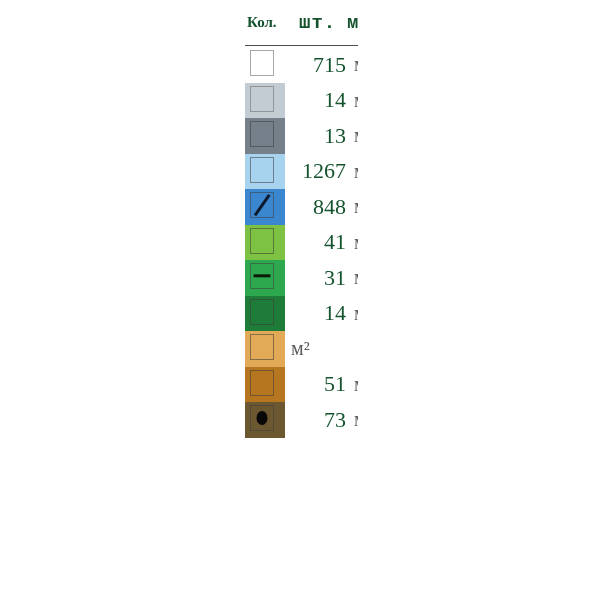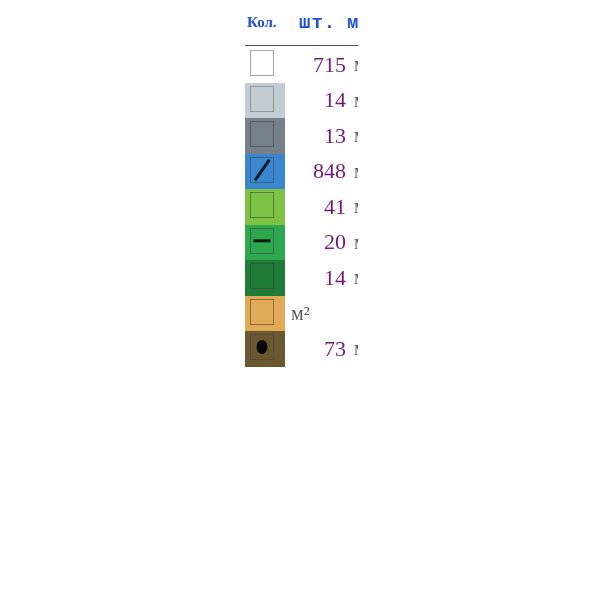--- a/index.html
+++ b/index.html
@@ -37,21 +37,21 @@
     position: relative;
     height: 45px;
     display: flex;
     align-items: center;
     white-space: nowrap;
   }
   .hdr-col {
     font-family: "Liberation Serif", "DejaVu Serif", serif;
     font-weight: 700;
     font-size: 15px;
-    color: #1d4ed8;
+    color: #14532d;
     letter-spacing: 0px;
   }
   .hdr-col.mono {
     font-family: "Liberation Mono", "DejaVu Sans Mono", monospace;
     font-weight: 700;
     font-size: 19px;
     letter-spacing: 1px;
   }
   #hdr-kol  { margin-left: 2px;  width: 52px; }
   #hdr-sht  { margin-left: 0px;  width: 48px; }
@@ -146,21 +146,21 @@
   }
 
   
   .count-cell {
     width: 63px;
     flex: 0 0 auto;
     text-align: right;
     padding-right: 2px;
     font-family: "Liberation Serif", "DejaVu Serif", serif;
     font-size: 22px;
-    color: #701a75;
+    color: #14532d;
     box-sizing: border-box;
   }
 
   
   .extra-cell {
     flex: 0 0 auto;
     padding-left: 6px;
     font-family: "Liberation Serif", "DejaVu Serif", serif;
     font-size: 20px;
     color: #5a5a5a;
@@ -199,20 +199,28 @@
         <div class="legend-row">
           <div class="swatch-cell">
             <div class="swatch-fill" style="background: rgb(118, 128, 138);"></div>
             <div class="swatch-mark-box"></div>
           </div>
           <div class="count-cell">13</div>
           <div class="extra-cell">м²</div>
         </div>
         <div class="legend-row">
           <div class="swatch-cell">
+            <div class="swatch-fill" style="background: rgb(168, 211, 238);"></div>
+            <div class="swatch-mark-box"></div>
+          </div>
+          <div class="count-cell">1267</div>
+          <div class="extra-cell">м²</div>
+        </div>
+        <div class="legend-row">
+          <div class="swatch-cell">
             <div class="swatch-fill" style="background: rgb(59, 135, 207);"></div>
             <div class="swatch-mark-box"></div>
             <div class="sym">
               <div class="sym-slash"></div>
             </div>
           </div>
           <div class="count-cell">848</div>
           <div class="extra-cell">м²</div>
         </div>
         <div class="legend-row">
@@ -224,36 +232,44 @@
           <div class="extra-cell">м²</div>
         </div>
         <div class="legend-row">
           <div class="swatch-cell">
             <div class="swatch-fill" style="background: rgb(46, 168, 79);"></div>
             <div class="swatch-mark-box"></div>
             <div class="sym">
               <div class="sym-dash"></div>
             </div>
           </div>
-          <div class="count-cell">20</div>
+          <div class="count-cell">31</div>
           <div class="extra-cell">м²</div>
         </div>
         <div class="legend-row">
           <div class="swatch-cell">
             <div class="swatch-fill" style="background: rgb(30, 123, 56);"></div>
             <div class="swatch-mark-box"></div>
           </div>
           <div class="count-cell">14</div>
           <div class="extra-cell">м²</div>
         </div>
         <div class="legend-row">
           <div class="swatch-cell">
             <div class="swatch-fill" style="background: rgb(226, 169, 86);"></div>
             <div class="swatch-mark-box"></div>
           </div>
+          <div class="extra-cell">м²</div>
+        </div>
+        <div class="legend-row">
+          <div class="swatch-cell">
+            <div class="swatch-fill" style="background: rgb(181, 118, 31);"></div>
+            <div class="swatch-mark-box"></div>
+          </div>
+          <div class="count-cell">51</div>
           <div class="extra-cell">м²</div>
         </div>
         <div class="legend-row">
           <div class="swatch-cell">
             <div class="swatch-fill" style="background: rgb(107, 87, 48);"></div>
             <div class="swatch-mark-box"></div>
             <div class="sym">
               <div class="sym-dot"></div>
             </div>
           </div>

